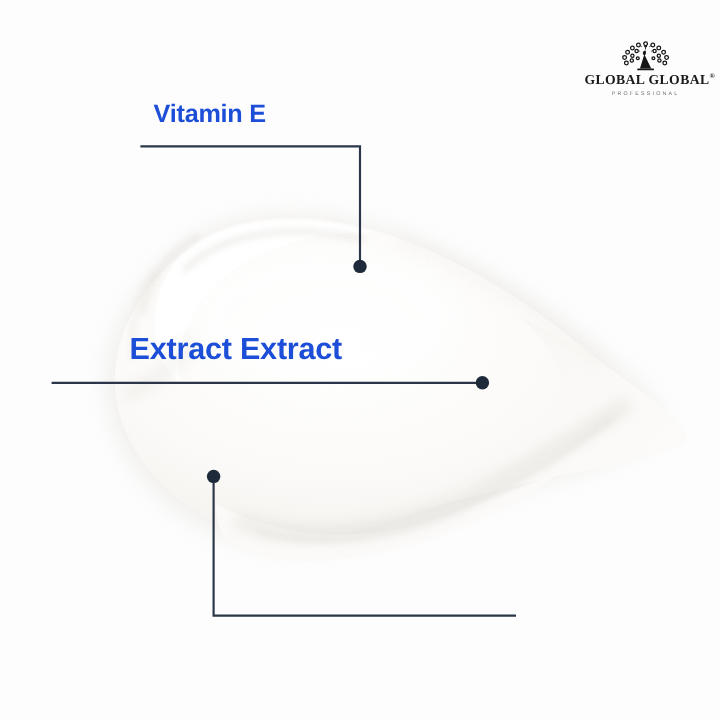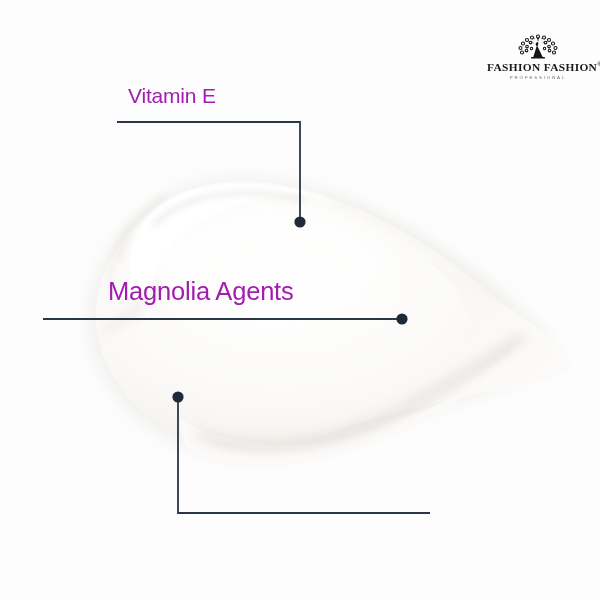--- a/index.html
+++ b/index.html
@@ -59,22 +59,22 @@
     font-size: 4.4px;
     letter-spacing: 1.85px;
     color: #6d6d6d;
     white-space: nowrap;
     margin-top: 2.5px;
   }
 
   
   .callout-label {
     position: absolute;
-    color: #a21caf;
-    font-weight: 400;
+    color: #1d4ed8;
+    font-weight: 700;
     white-space: nowrap;
     letter-spacing: -0.2px;
   }
   #label-vitamin-e {
     left: 128px;
     top: 84px;
     font-size: 21px;
   }
   #label-magnolia-extract {
     left: 108px;
@@ -167,21 +167,21 @@
     </g>
     <g fill="#1e2a3a">
       <circle cx="300" cy="222" r="5.6"></circle>
       <circle cx="402" cy="319" r="5.6"></circle>
       <circle cx="178" cy="397" r="5.6"></circle>
     </g>
   </svg>
 
   <div class="callout-label" id="label-vitamin-e">Vitamin E</div>
 
-  <div class="callout-label" id="label-magnolia-extract">Magnolia Agents</div>
+  <div class="callout-label" id="label-magnolia-extract">Extract Extract</div>
 
 
   <div id="brand-logo">
     <svg id="brand-mark" width="56" height="26" viewBox="0 0 112 52" aria-hidden="true">
       <g fill="#151515">
 
         <path d="M56,16 c-2.6,0-4.6,2-4.6,4.4 0,1.5 0.8,2.9 2,3.6
                  L46.6,46 h18.8 L54.6,24 c1.2,-0.7 2,-2.1 2,-3.6
                  C56.6,18 55.9,16 56,16 Z"></path>
         <rect x="42" y="46" width="28" height="3.2" rx="1.4"></rect>
@@ -212,17 +212,17 @@
         </g>
 
         <g stroke="#151515" stroke-width="1.1">
           <path d="M50,10 L47,8"></path>
           <path d="M62,10 L65,8"></path>
           <path d="M47,18 L43,15"></path>
           <path d="M65,18 L69,15"></path>
         </g>
       </g>
     </svg>
-    <span class="brand-name"><span>FASHION FASHION</span><span class="reg">®</span></span>
+    <span class="brand-name"><span>GLOBAL GLOBAL</span><span class="reg">®</span></span>
     <span class="brand-sub">PROFESSIONAL</span>
   </div>
 
 </div>
 
 </body></html>

